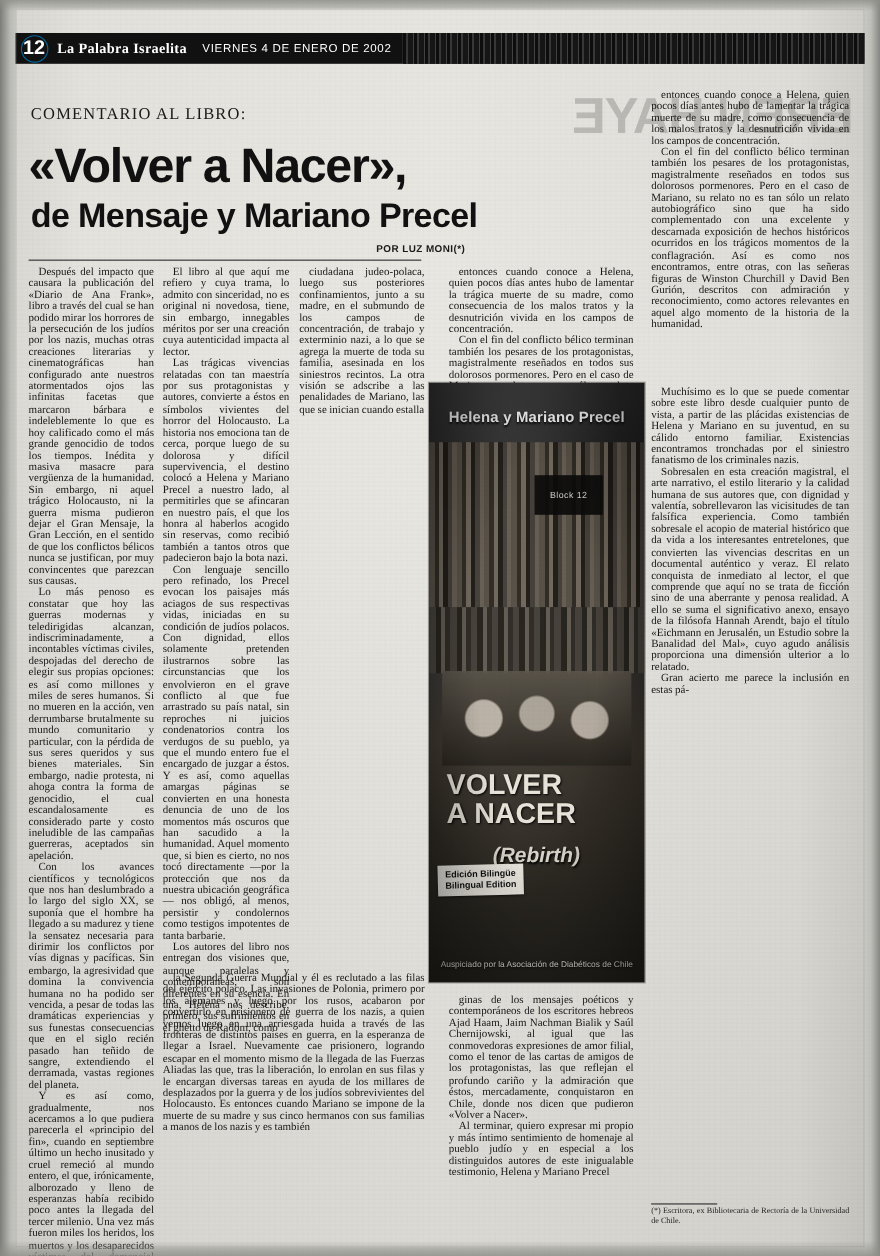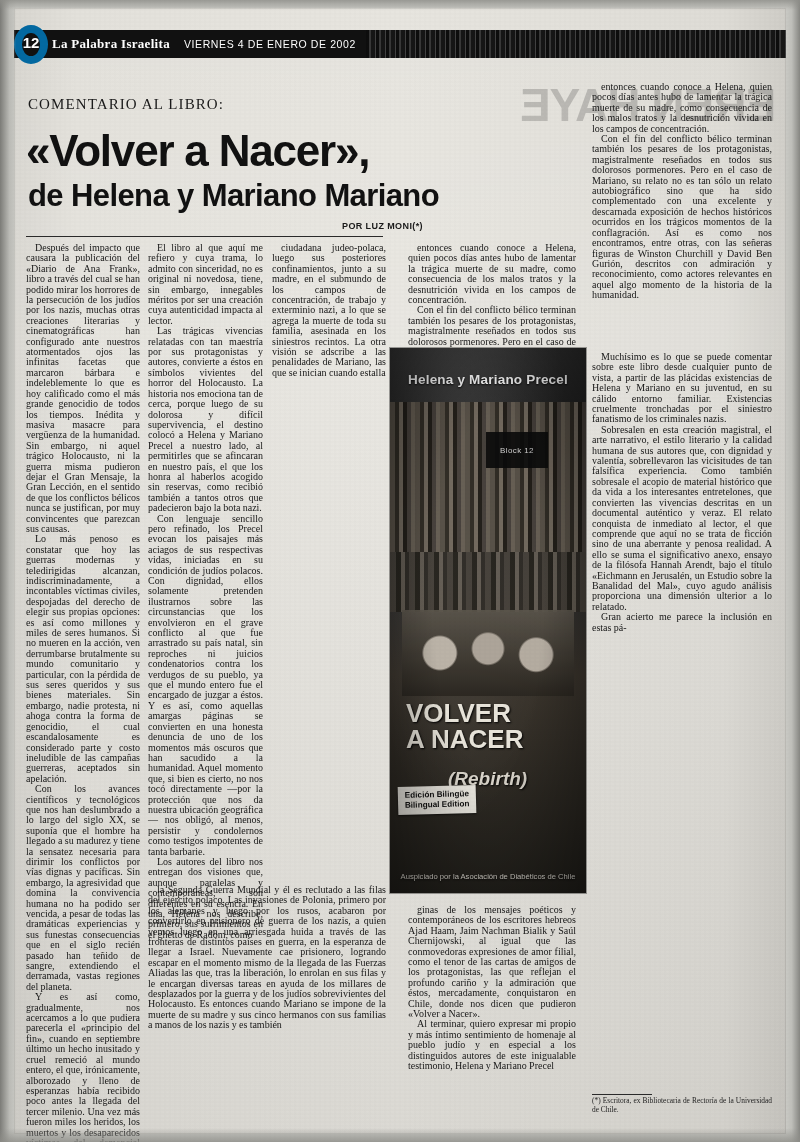--- a/index.html
+++ b/index.html
@@ -49,26 +49,26 @@
   .masthead .pagenum {
     width: 34px; height: 28px;
     display: flex; align-items: center; justify-content: center;
     font-family: "Liberation Sans", sans-serif;
     font-weight: bold;
     font-size: 19px;
     color: #fff;
   }
   .masthead .pagenum span {
     display: inline-block;
-    border: 8px solid #0369a1;
+    border: 1px solid #0369a1;
     border-radius: 50%;
     width: 23px; height: 23px;
     line-height: 20px;
     text-align: center;
-    font-size: 15px;
+    font-size: 18px;
   }
   .masthead .paper-name {
     font-family: Liberation Serif, serif;
     font-weight: bold;
     font-size: 13px;
     letter-spacing: .3px;
     margin-left: 4px;
     white-space: nowrap;
   }
   .masthead .issue-date {
@@ -348,21 +348,21 @@
     <div class="pagenum">
       <span>12</span>
     </div>
     <div class="paper-name">La Palabra Israelita</div>
     <div class="issue-date">VIERNES 4 DE ENERO DE 2002</div>
     <div class="bar-fill"></div>
   </div>
 
   <div class="kicker">COMENTARIO AL LIBRO:</div>
   <div class="headline1">«Volver a Nacer»,</div>
-  <div class="headline2">de Helena y Mariano Mariano</div>
+  <div class="headline2">de Mensaje y Mariano Precel</div>
   <div class="byline">POR LUZ MONI(*)</div>
   <div class="rule"></div>
 
   <div class="col" id="col1">
       <p>Después del impacto que causara la publicación del «Diario de Ana Frank», libro a través del cual se han podido mirar los horrores de la persecución de los judíos por los nazis, muchas otras creaciones literarias y cinematográficas han configurado ante nuestros atormentados ojos las infinitas facetas que marcaron bárbara e indeleblemente lo que es hoy calificado como el más grande genocidio de todos los tiempos. Inédita y masiva masacre para vergüenza de la humanidad. Sin embargo, ni aquel trágico Holocausto, ni la guerra misma pudieron dejar el Gran Mensaje, la Gran Lección, en el sentido de que los conflictos bélicos nunca se justifican, por muy convincentes que parezcan sus causas.</p>
       <p>Lo más penoso es constatar que hoy las guerras modernas y teledirigidas alcanzan, indiscriminadamente, a incontables víctimas civiles, despojadas del derecho de elegir sus propias opciones: es así como millones y miles de seres humanos. Si no mueren en la acción, ven derrumbarse brutalmente su mundo comunitario y particular, con la pérdida de sus seres queridos y sus bienes materiales. Sin embargo, nadie protesta, ni ahoga contra la forma de genocidio, el cual escandalosamente es considerado parte y costo ineludible de las campañas guerreras, aceptados sin apelación.</p>
       <p>Con los avances científicos y tecnológicos que nos han deslumbrado a lo largo del siglo XX, se suponía que el hombre ha llegado a su madurez y tiene la sensatez necesaria para dirimir los conflictos por vías dignas y pacíficas. Sin embargo, la agresividad que domina la convivencia humana no ha podido ser vencida, a pesar de todas las dramáticas experiencias y sus funestas consecuencias que en el siglo recién pasado han teñido de sangre, extendiendo el derramada, vastas regiones del planeta.</p>
       <p>Y es así como, gradualmente, nos acercamos a lo que pudiera parecerla el «principio del fin», cuando en septiembre último un hecho inusitado y cruel remeció al mundo entero, el que, irónicamente, alborozado y lleno de esperanzas había recibido poco antes la llegada del tercer milenio. Una vez más fueron miles los heridos, los muertos y los desaparecidos víctimas del demencial atentado suicida sobre las Torres Gemelas de Nueva York y el Pentágono en Washington. Una vez más, un genocidio doloroso e incomprensible. Esta vez un ciego fanatismo, tan criminal como el de Hitler, se enseñoreó sobre el mundo entero al poner en pugna una comunidad musulmana con la cristiana, dejando en jaque a Oriente frente a Occidente y llevándonos a las puertas de un conflicto irracional cuyos alcances son impredecibles.</p>
     </div>
   <div class="col" id="col2">
@@ -383,21 +383,21 @@
     </div>
   <div class="col" id="col4b">
       <p>ginas de los mensajes poéticos y contemporáneos de los escritores hebreos Ajad Haam, Jaim Nachman Bialik y Saúl Chernijowski, al igual que las conmovedoras expresiones de amor filial, como el tenor de las cartas de amigos de los protagonistas, las que reflejan el profundo cariño y la admiración que éstos, mercadamente, conquistaron en Chile, donde nos dicen que pudieron «Volver a Nacer».</p>
       <p>Al terminar, quiero expresar mi propio y más íntimo sentimiento de homenaje al pueblo judío y en especial a los distinguidos autores de este inigualable testimonio, Helena y Mariano Precel</p>
     </div>
   <div class="col" id="col5">
       <p>entonces cuando conoce a Helena, quien pocos días antes hubo de lamentar la trágica muerte de su madre, como consecuencia de los malos tratos y la desnutrición vivida en los campos de concentración.</p>
       <p>Con el fin del conflicto bélico terminan también los pesares de los protagonistas, magistralmente reseñados en todos sus dolorosos pormenores. Pero en el caso de Mariano, su relato no es tan sólo un relato autobiográfico sino que ha sido complementado con una excelente y descarnada exposición de hechos históricos ocurridos en los trágicos momentos de la conflagración. Así es como nos encontramos, entre otras, con las señeras figuras de Winston Churchill y David Ben Gurión, descritos con admiración y reconocimiento, como actores relevantes en aquel algo momento de la historia de la humanidad.</p>
     </div>
   <div class="col" id="col5b">
-      <p>Muchísimo es lo que se puede comentar sobre este libro desde cualquier punto de vista, a partir de las plácidas existencias de Helena y Mariano en su juventud, en su cálido entorno familiar. Existencias cruelmente tronchadas por el siniestro fanatismo de los criminales nazis.</p>
+      <p>Muchísimo es lo que se puede comentar sobre este libro desde cualquier punto de vista, a partir de las plácidas existencias de Helena y Mariano en su juventud, en su cálido entorno familiar. Existencias encontramos tronchadas por el siniestro fanatismo de los criminales nazis.</p>
       <p>Sobresalen en esta creación magistral, el arte narrativo, el estilo literario y la calidad humana de sus autores que, con dignidad y valentía, sobrellevaron las vicisitudes de tan falsífica experiencia. Como también sobresale el acopio de material histórico que da vida a los interesantes entretelones, que convierten las vivencias descritas en un documental auténtico y veraz. El relato conquista de inmediato al lector, el que comprende que aquí no se trata de ficción sino de una aberrante y penosa realidad. A ello se suma el significativo anexo, ensayo de la filósofa Hannah Arendt, bajo el título «Eichmann en Jerusalén, un Estudio sobre la Banalidad del Mal», cuyo agudo análisis proporciona una dimensión ulterior a lo relatado.</p>
       <p>Gran acierto me parece la inclusión en estas pá-</p>
     </div>
 
   <div class="photo">
     <div class="shelf"></div>
     <div class="shelf2"></div>
     <div class="authors">Helena y Mariano Precel</div>
     <div class="blackblock">Block 12</div>
     <div class="portraits"></div>

